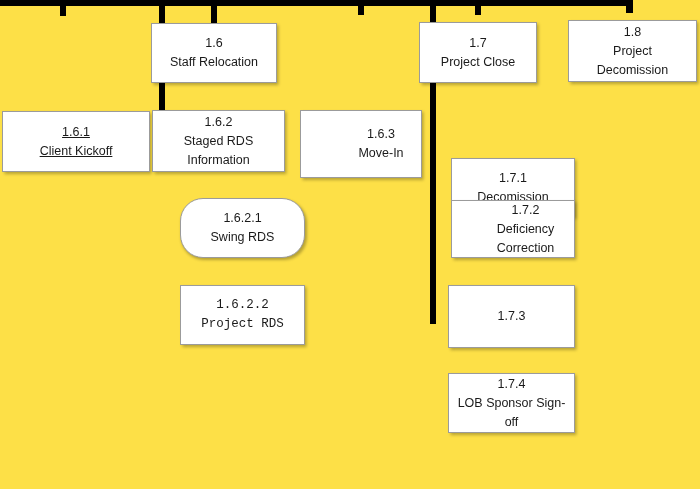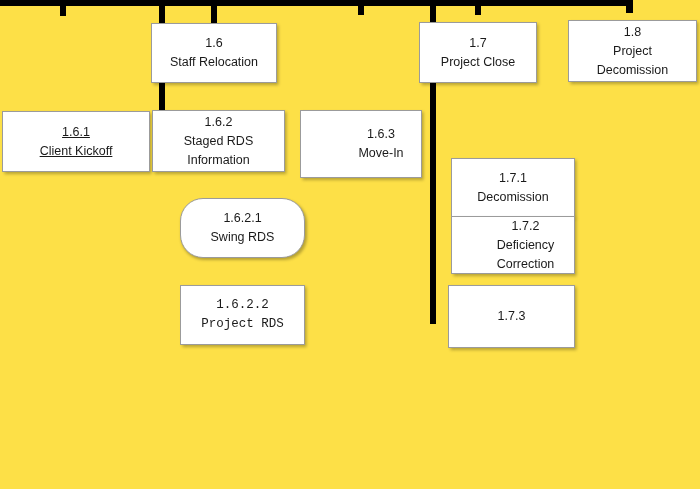--- a/index.html
+++ b/index.html
@@ -92,22 +92,27 @@
   </div>
   <div class="node" style="left:180px; top:285px; width:125px; height:60px;font-family:Liberation Mono, monospace;">
     <div class="code">1.6.2.2</div>
     <div class="label">Project RDS</div>
   </div>
 
   <div class="node" style="left:451px; top:112px; width:124px; height:59px;margin-top:46px;">
     <div class="code">1.7.1</div>
     <div class="label">Decomission</div>
   </div>
-  <div class="node" style="left:451px; top:216px; width:124px; height:58px;padding-left:25px;">
+  <div class="node" style="left:451px; top:200px; width:124px; height:58px;padding-left:25px;">
     <div class="code">1.7.2</div>
     <div class="label">Deficiency
 Correction</div>
   </div>
   <div class="node" style="left:448px; top:285px; width:127px; height:63px;">
     <div class="code">1.7.3</div>
   </div>
+  <div class="node" style="left:448px; top:373px; width:127px; height:60px;">
+    <div class="code">1.7.4</div>
+    <div class="label">LOB Sponsor Sign-
+off</div>
+  </div>
 
 </div>
 
 </body></html>

